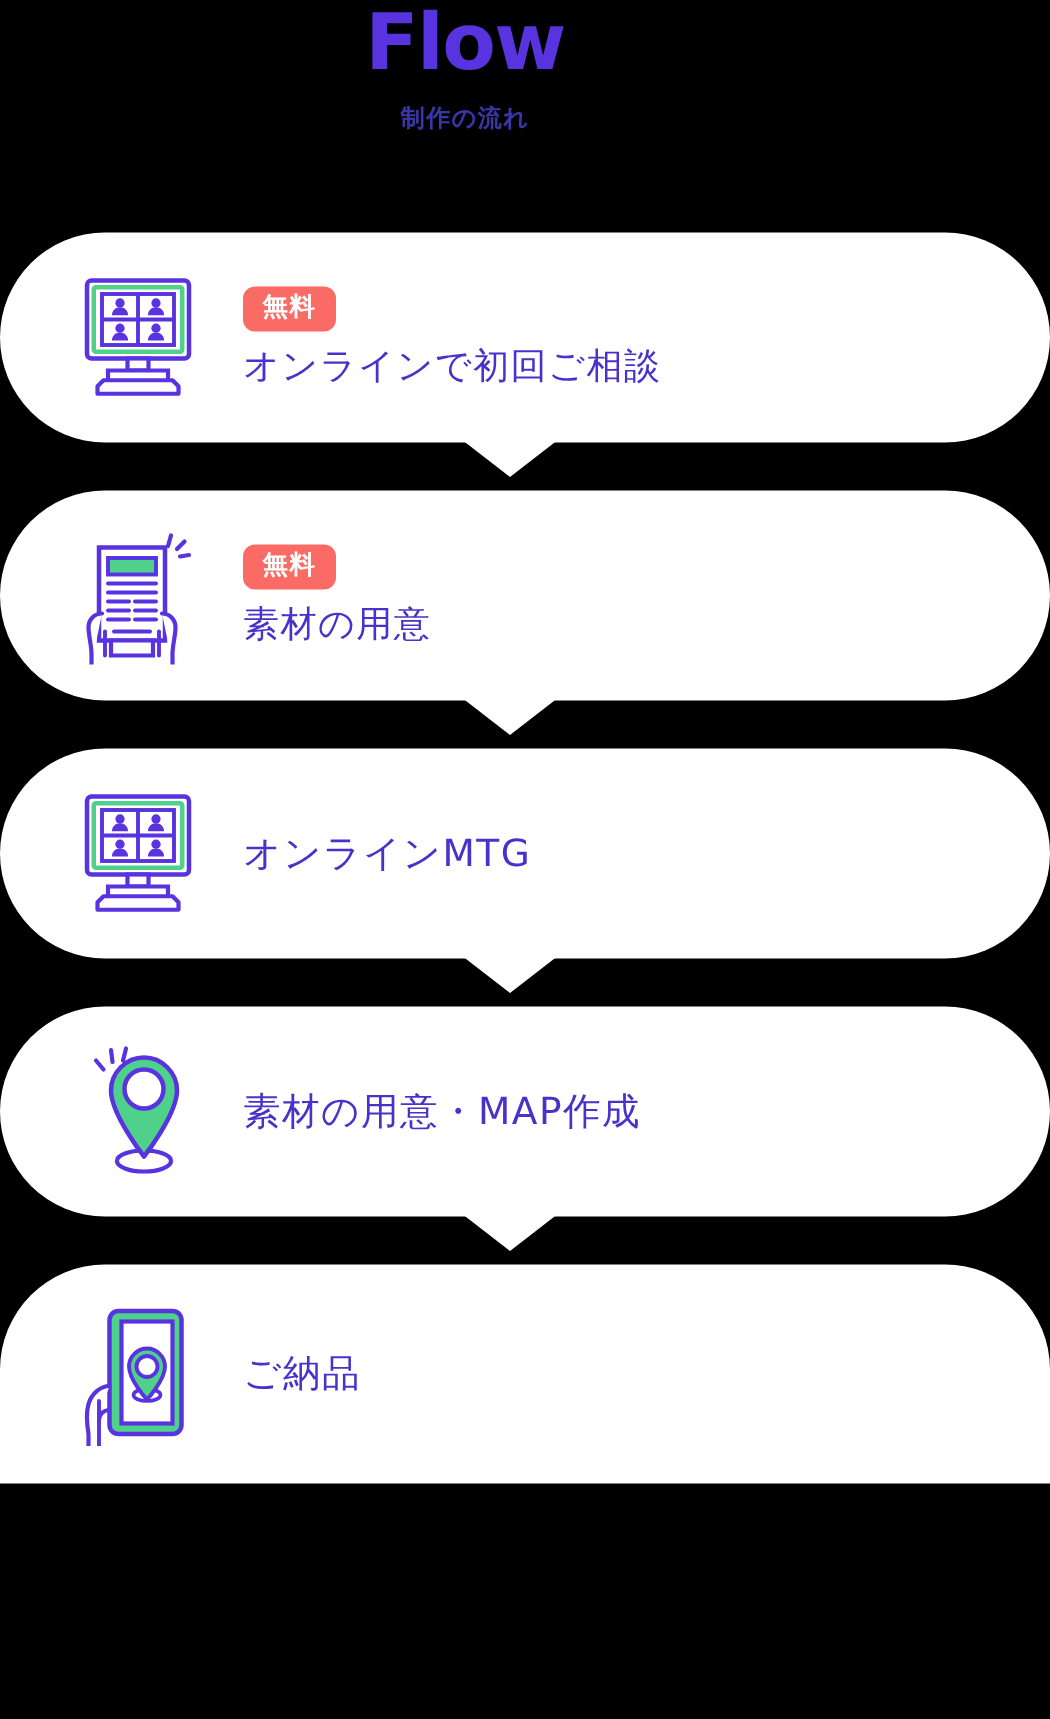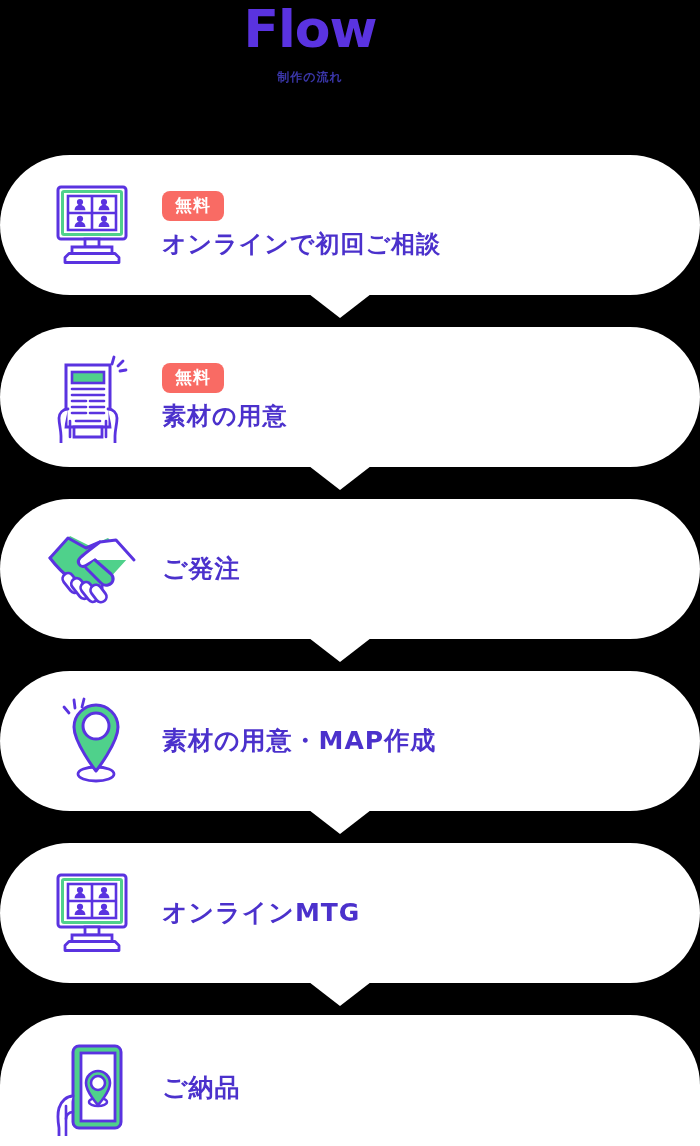--- a/index.html
+++ b/index.html
@@ -24,21 +24,21 @@
   #flow-title {
     font-family: "DejaVu Sans", "Liberation Sans", sans-serif;
     font-size: 52px;
     font-weight: 800;
     letter-spacing: -1px;
     color: #5a33e0;
     line-height: 1.05;
     margin: 0;
   }
   #flow-subtitle {
-    font-size: 12px;
+    font-size: 16px;
     font-weight: 700;
     color: #3a36a8;
     letter-spacing: 1px;
     margin: 14px 0 0 0;
     line-height: 1;
   }
 
   
   #flow-list {
     position: absolute;
@@ -106,21 +106,21 @@
     font-size: 17px;
     font-weight: 700;
     letter-spacing: 1px;
     padding: 5px 13px 6px 13px;
     border-radius: 8px;
     line-height: 1.1;
     margin-bottom: 9px;
   }
   .card-label {
     font-size: 25px;
-    font-weight: 700;
+    font-weight: 400;
     color: #4b31cc;
     letter-spacing: 1px;
     line-height: 1.2;
     white-space: nowrap;
   }
   .has-badge .card-label { font-size: 24px; }
 </style>
 </head>
 <body>
 
@@ -193,64 +193,20 @@
         </svg>
       </div>
       <div class="card-text-col">
         <span class="badge">無料</span>
         <span class="card-label">素材の用意</span>
       </div>
     </div>
     <div class="arrow-notch"></div>
   </div>
 
-  <div class="flow-card-wrap">
-    <div class="flow-card">
-      <div class="icon-box">
-        <svg width="92" height="82" viewBox="0 0 92 82">
-          <path d="M6 28 L24 8 L44 18 L62 10 L82 30 L62 52 L44 64 L26 56 L6 34 Z" fill="#4fd18b" stroke="none"></path>
-          <path d="M4 30 L22 10 L40 20 L54 14" fill="none" stroke="#5a33e0" stroke-width="3" stroke-linejoin="round" stroke-linecap="round"></path>
-          <path d="M88 32 L70 12 L54 14 C46 20 38 26 34 30 c-4 4 0 10 5 8 l10-6" fill="#ffffff" stroke="#5a33e0" stroke-width="3" stroke-linejoin="round" stroke-linecap="round"></path>
-          <path d="M4 30 c6 8 14 16 22 22 l16 12 c5 4 12 2 14-4 l0-2" fill="none" stroke="#5a33e0" stroke-width="3" stroke-linejoin="round" stroke-linecap="round"></path>
-          <path d="M49 32 l16 14 c4 4 2 10-3 11 -3 1-5-0-7-2 L40 40" fill="#4fd18b" stroke="#5a33e0" stroke-width="3" stroke-linejoin="round" stroke-linecap="round"></path>
-          <g fill="#ffffff" stroke="#5a33e0" stroke-width="2.8" stroke-linejoin="round">
-            <rect x="20" y="44" width="11" height="22" rx="5.5" transform="rotate(-38 25.5 55)"></rect>
-            <rect x="29" y="49" width="11" height="23" rx="5.5" transform="rotate(-38 34.5 60.5)"></rect>
-            <rect x="38" y="53" width="11" height="22" rx="5.5" transform="rotate(-38 43.5 64)"></rect>
-            <rect x="47" y="56" width="11" height="19" rx="5.5" transform="rotate(-38 52.5 65.5)"></rect>
-          </g>
-        </svg>
-      </div>
-      <div class="card-text-col">
-        <span class="card-label">ご発注</span>
-      </div>
-    </div>
-    <div class="arrow-notch"></div>
-  </div>
-
-  <div class="flow-card-wrap">
-    <div class="flow-card">
-      <div class="icon-box">
-        <svg width="80" height="92" viewBox="0 0 80 92">
-          <g stroke="#5a33e0" stroke-width="2.8" stroke-linecap="round" fill="none">
-            <line x1="12" y1="12" x2="17" y2="18"></line>
-            <line x1="22" y1="5" x2="23" y2="13"></line>
-            <line x1="32" y1="4" x2="30" y2="12"></line>
-          </g>
-          <ellipse cx="44" cy="79" rx="18" ry="7" fill="#ffffff" stroke="#5a33e0" stroke-width="2.8"></ellipse>
-          <path d="M44 10c-12 0-22 10-22 22 0 16 22 44 22 44s22-28 22-44c0-12-10-22-22-22z" fill="#4fd18b" stroke="#5a33e0" stroke-width="3" stroke-linejoin="round"></path>
-          <circle cx="44" cy="31" r="13" fill="#ffffff" stroke="#5a33e0" stroke-width="3"></circle>
-        </svg>
-      </div>
-      <div class="card-text-col">
-        <span class="card-label">素材の用意・MAP作成</span>
-      </div>
-    </div>
-    <div class="arrow-notch"></div>
-  </div>
 
   <div class="flow-card-wrap">
     <div class="flow-card">
       <div class="icon-box">
         <svg width="80" height="84" viewBox="0 0 80 84">
           <rect x="6" y="4" width="68" height="52" rx="3" fill="#ffffff" stroke="#5a33e0" stroke-width="3"></rect>
           <rect x="10.5" y="8.5" width="59" height="43" rx="1.5" fill="none" stroke="#4fd18b" stroke-width="3"></rect>
           <rect x="16" y="13" width="48" height="34" fill="#ffffff" stroke="#5a33e0" stroke-width="2.6"></rect>
           <line x1="40" y1="13" x2="40" y2="47" stroke="#5a33e0" stroke-width="2.6"></line>
           <line x1="16" y1="30" x2="64" y2="30" stroke="#5a33e0" stroke-width="2.6"></line>
@@ -269,20 +225,41 @@
           <path d="M13 74.5l4-4h46l4 4v5H13z" fill="#ffffff" stroke="#5a33e0" stroke-width="2.8" stroke-linejoin="round"></path>
         </svg>
       </div>
       <div class="card-text-col">
         <span class="card-label">オンラインMTG</span>
       </div>
     </div>
     <div class="arrow-notch"></div>
   </div>
 
+  <div class="flow-card-wrap">
+    <div class="flow-card">
+      <div class="icon-box">
+        <svg width="80" height="92" viewBox="0 0 80 92">
+          <g stroke="#5a33e0" stroke-width="2.8" stroke-linecap="round" fill="none">
+            <line x1="12" y1="12" x2="17" y2="18"></line>
+            <line x1="22" y1="5" x2="23" y2="13"></line>
+            <line x1="32" y1="4" x2="30" y2="12"></line>
+          </g>
+          <ellipse cx="44" cy="79" rx="18" ry="7" fill="#ffffff" stroke="#5a33e0" stroke-width="2.8"></ellipse>
+          <path d="M44 10c-12 0-22 10-22 22 0 16 22 44 22 44s22-28 22-44c0-12-10-22-22-22z" fill="#4fd18b" stroke="#5a33e0" stroke-width="3" stroke-linejoin="round"></path>
+          <circle cx="44" cy="31" r="13" fill="#ffffff" stroke="#5a33e0" stroke-width="3"></circle>
+        </svg>
+      </div>
+      <div class="card-text-col">
+        <span class="card-label">素材の用意・MAP作成</span>
+      </div>
+    </div>
+    <div class="arrow-notch"></div>
+  </div>
+
   <div class="flow-card-wrap last">
     <div class="flow-card">
       <div class="icon-box">
         <svg width="82" height="96" viewBox="0 0 82 96">
           <rect x="22" y="6" width="48" height="82" rx="6" fill="#4fd18b" stroke="#5a33e0" stroke-width="3"></rect>
           <rect x="30" y="13" width="34" height="68" fill="#ffffff" stroke="#5a33e0" stroke-width="2.8"></rect>
           <ellipse cx="47" cy="62" rx="9" ry="4" fill="#ffffff" stroke="#5a33e0" stroke-width="2.4"></ellipse>
           <path d="M47 31c-6.5 0-12 5.4-12 12 0 9 12 22 12 22s12-13 12-22c0-6.6-5.5-12-12-12z" fill="#4fd18b" stroke="#5a33e0" stroke-width="2.6" stroke-linejoin="round"></path>
           <circle cx="47" cy="43" r="7" fill="#ffffff" stroke="#5a33e0" stroke-width="2.6"></circle>
           <path d="M22 56c-6 0-12 5-14 12-2 7-1 14 0 20v8" fill="#ffffff" stroke="#5a33e0" stroke-width="2.8" stroke-linecap="round"></path>

